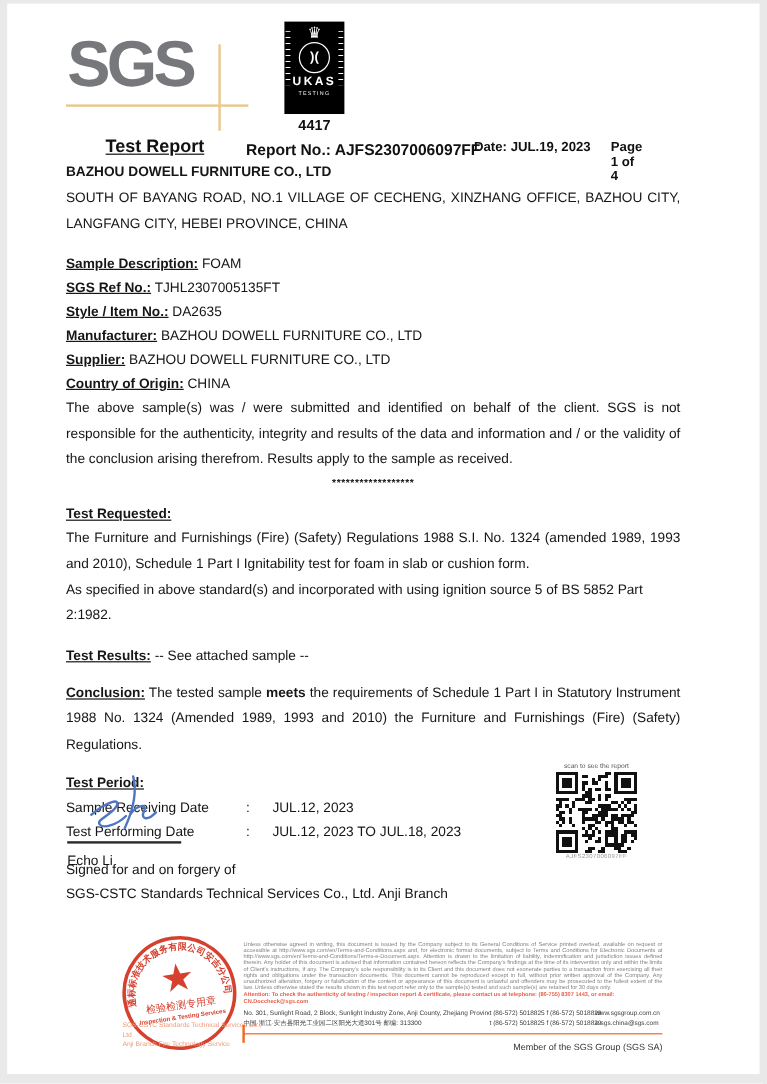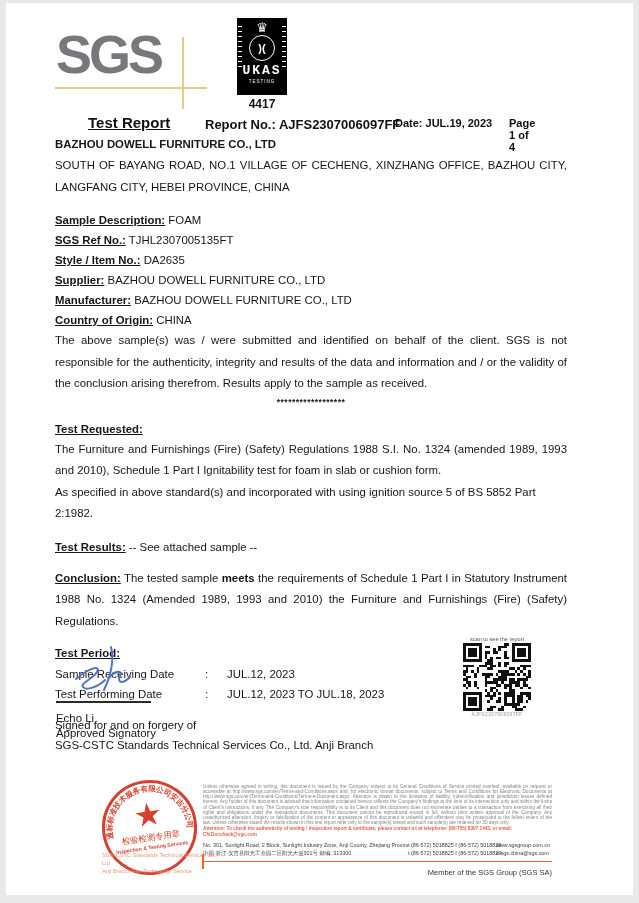--- a/index.html
+++ b/index.html
@@ -14,21 +14,21 @@
   .xline-v { position:absolute; left:176px; top:34px; width:2px; height:72px; background:#e8c98c; }
 
   .ukas-badge { position:absolute; left:231px; top:15px; width:50px; height:77px; background:#000;
                 display:flex; flex-direction:column; align-items:center; color:#fff; }
   .ukas-ticks { position:absolute; top:8px; bottom:24px; width:4px;
                 background:repeating-linear-gradient(to bottom,#fff 0 1px,transparent 1px 5px); }
   .ukas-ticks.l { left:1px; } .ukas-ticks.r { right:1px; }
   .crown { font-size:13px; line-height:15px; margin-top:2px; }
   .ukas-sym { width:26px; height:26px; border:1.6px solid #fff; border-radius:50%;
               display:flex; align-items:center; justify-content:center; font-size:11px; font-weight:bold; }
-  .ukas-word { font-size:13px; font-weight:bold; letter-spacing:2px; margin-top:2px;font-family:Liberation Mono, monospace; }
+  .ukas-word { font-size:10px; font-weight:bold; letter-spacing:2px; margin-top:2px; }
   .ukas-sub { font-size:4.5px; letter-spacing:1px; margin-top:1px; }
   .ukas-number { position:absolute; left:231px; top:94px; width:50px; text-align:center;
                  font-size:12px; font-weight:bold; color:#111; }
 
   .title-row { position:absolute; top:111px; left:0; width:529px; height:20px; color:#111; }
   .report-title { position:absolute; left:82px; top:0; font-size:15px; font-weight:bold; text-decoration:underline; }
   .report-no { position:absolute; left:199px; top:3px; font-size:13px; font-weight:bold; }
   .report-date { position:absolute; left:389px; top:3px; font-size:11px; font-weight:bold; }
   .report-page { position:absolute; left:503px; top:3px; font-size:11px; font-weight:bold; }
 
@@ -118,25 +118,25 @@
       </div>
       <div class="frow">
         <span class="lbl">SGS Ref No.:</span>
         <span>TJHL2307005135FT</span>
       </div>
       <div class="frow">
         <span class="lbl">Style / Item No.:</span>
         <span>DA2635</span>
       </div>
       <div class="frow">
+        <span class="lbl">Manufacturer:</span>
+        <span>BAZHOU DOWELL FURNITURE CO., LTD</span>
+      </div>
+      <div class="frow">
         <span class="lbl">Supplier:</span>
-        <span>BAZHOU DOWELL FURNITURE CO., LTD</span>
-      </div>
-      <div class="frow">
-        <span class="lbl">Manufacturer:</span>
         <span>BAZHOU DOWELL FURNITURE CO., LTD</span>
       </div>
       <div class="frow">
         <span class="lbl">Country of Origin:</span>
         <span>CHINA</span>
       </div>
     </div>
 
     <div class="note">The above sample(s) was / were submitted and identified on behalf of the client. SGS is not responsible for the authenticity, integrity and results of the data and information and / or the validity of the conclusion arising therefrom. Results apply to the sample as received.</div>
     <div class="stars">******************</div>
@@ -174,21 +174,20 @@
   <div class="sig-block">
     <svg class="sig-svg" width="90" height="56" viewBox="0 0 90 56">
       <g fill="none" stroke="#4f74c2" stroke-width="2" stroke-linecap="round">
         <path d="M12 36 C26 24 37 22 33 29 C29 36 16 40 19 44 C22 48 34 44 41 37"></path>
         <path d="M47 4 C50 16 47 32 40 47"></path>
         <path d="M45 35 C51 27 59 27 56 33 C53 39 58 42 66 34"></path>
       </g>
     </svg>
     <div class="sig-line"></div>
     <div class="sig-name">Echo Li</div>
-    <div class="sig-role">Approved Signatory</div>
   </div>
 
   <div class="qr-block">
     <div class="qr-hint">scan to see the report</div>
     <div class="qr-box">
       <svg width="68" height="68" viewBox="0 0 25 25" shape-rendering="crispEdges">
           <rect x="0" y="0" width="25" height="25" fill="#fff"></rect>
           <rect x="15" y="0" width="1" height="1" fill="#111"></rect>
           <rect x="16" y="0" width="1" height="1" fill="#111"></rect>
           <rect x="8" y="1" width="1" height="1" fill="#111"></rect>

